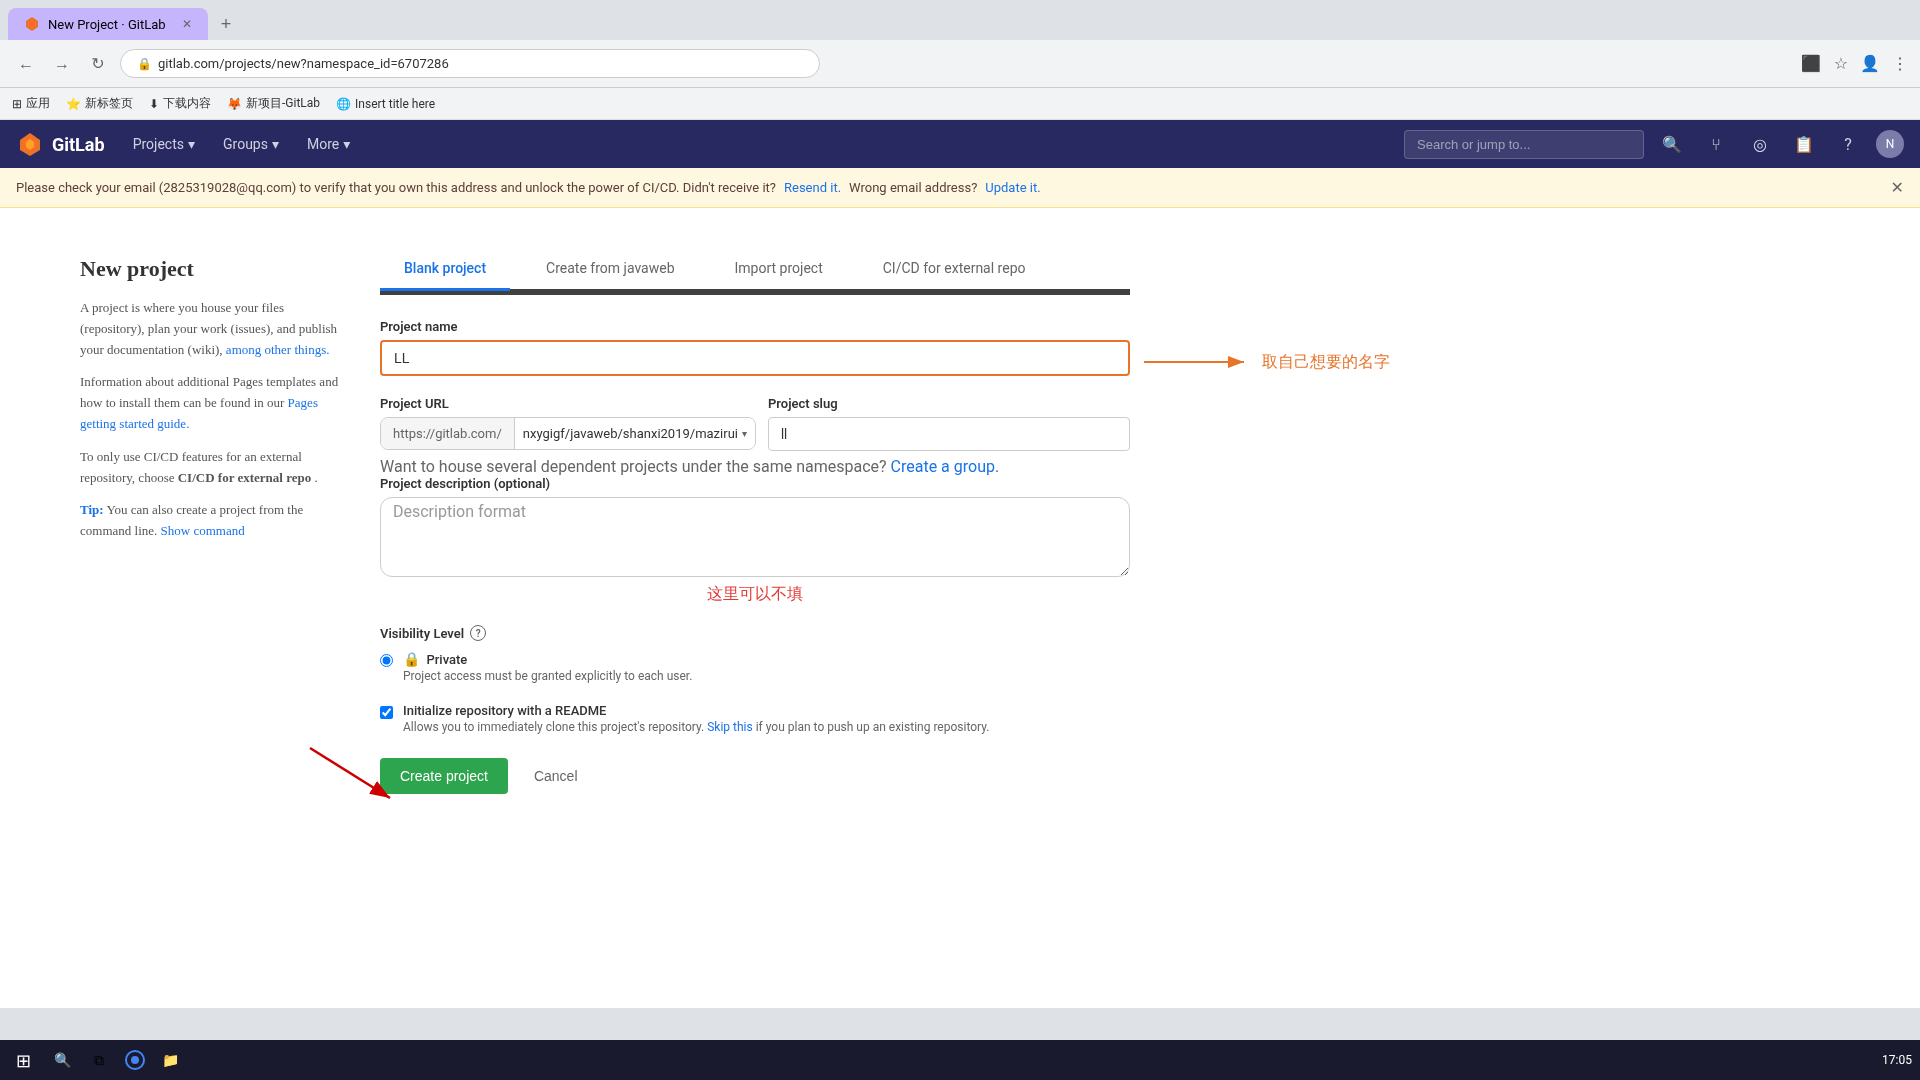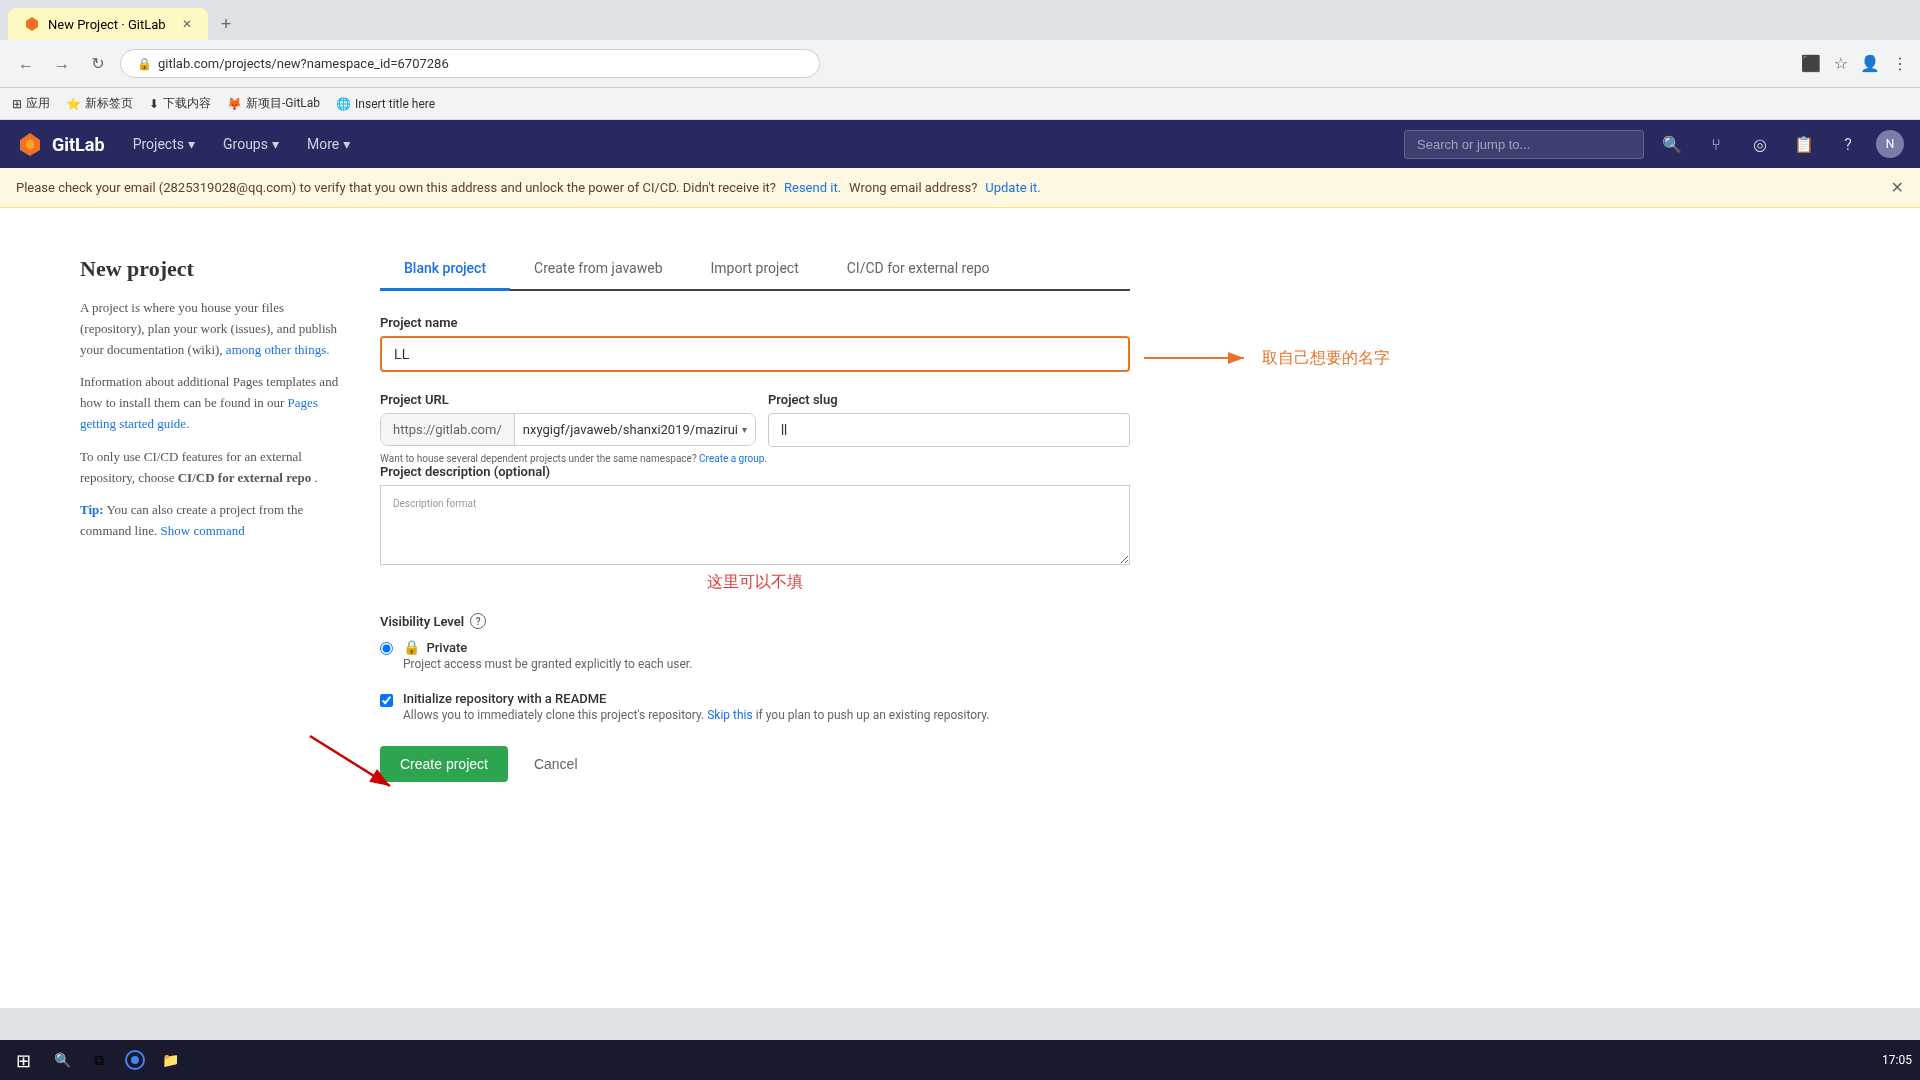--- a/index.html
+++ b/index.html
@@ -1,21 +1,21 @@
 <!DOCTYPE html>
 <html><head>
   <meta charset="utf-8">
   <style>
     * { box-sizing: border-box; margin: 0; padding: 0; }
     body { font-family: -apple-system, BlinkMacSystemFont, 'Segoe UI', Roboto, sans-serif; font-size: 14px; background: #f0f0f0; }
 
     
     .browser-chrome { background: #dee1e6; width: 1920px; min-height: 1080px; }
     .tab-bar { background: #dee1e6; display: flex; align-items: center; padding: 8px 8px 0; gap: 4px; height: 40px; }
-    .tab { background: #fef9c3; border-radius: 8px 8px 0 0; padding: 0 16px; height: 32px; display: flex; align-items: center; gap: 8px; font-size: 13px; min-width: 200px; }
+    .tab { background: #c4b5fd; border-radius: 8px 8px 0 0; padding: 0 16px; height: 32px; display: flex; align-items: center; gap: 8px; font-size: 13px; min-width: 200px; }
     .tab-favicon { width: 16px; height: 16px; }
     .tab-title { flex: 1; overflow: hidden; text-overflow: ellipsis; white-space: nowrap; }
     .tab-close { cursor: pointer; color: #666; font-size: 12px; }
     .tab-new { background: none; border: none; width: 28px; height: 28px; cursor: pointer; font-size: 18px; color: #666; }
 
     .address-bar-row { background: #f1f3f4; display: flex; align-items: center; padding: 6px 12px; gap: 8px; height: 48px; border-bottom: 1px solid #ccc; }
     .nav-btn { background: none; border: none; cursor: pointer; color: #666; font-size: 16px; width: 28px; height: 28px; border-radius: 50%; display: flex; align-items: center; justify-content: center; }
     .address-input { flex: 1; max-width: 700px; background: white; border: 1px solid #ccc; border-radius: 20px; padding: 6px 16px; font-size: 13px; display: flex; align-items: center; gap: 6px; }
     .lock-icon { color: #555; font-size: 12px; }
     .address-text { font-size: 13px; color: #333; }
@@ -50,43 +50,43 @@
     .sidebar { width: 260px; flex-shrink: 0; padding-top: 8px; font-family: Liberation Serif, serif; }
     .sidebar h1 { font-size: 22px; font-weight: 600; color: #333; margin-bottom: 16px; }
     .sidebar p { font-size: 13px; color: #555; line-height: 1.6; margin-bottom: 12px; }
     .sidebar a { color: #1a73e8; text-decoration: none; cursor: pointer; }
     .tip { color: #1a73e8; }
 
     
     .project-form { flex: 1; max-width: 750px; }
 
     
-    .form-tabs { display: flex; border-bottom: 2px solid #404040; margin-bottom: 24px; }
+    .form-tabs { display: flex; border-bottom: 6px solid #404040; margin-bottom: 24px; gap: 12px; }
     .form-tab { padding: 12px 24px; font-size: 14px; cursor: pointer; color: #666; border-bottom: 3px solid transparent; margin-bottom: -2px; }
     .form-tab.active { color: #1a73e8; border-bottom-color: #1a73e8; font-weight: 500; }
 
     
     .form-group { margin-bottom: 20px; }
     .form-label { display: block; font-size: 13px; font-weight: 600; color: #333; margin-bottom: 6px; }
     .form-input { width: 100%; border: 1px solid #ccc; border-radius: 4px; padding: 8px 12px; font-size: 14px; color: #333; }
     .highlighted-input { border: 2px solid #e8742a; border-radius: 4px; }
 
     .project-url-row { display: flex; gap: 12px; align-items: flex-start; }
     .project-url-left { flex: 1; }
     .project-url-right { flex: 1; }
     .url-input-group { display: flex; border: 1px solid #ccc; border-radius: 8px; overflow: hidden; }
     .url-prefix { background: #f5f5f5; padding: 8px 12px; font-size: 13px; color: #666; border-right: 1px solid #ccc; white-space: nowrap; }
     .url-path-select { display: flex; align-items: center; flex: 1; padding: 8px 8px; font-size: 13px; color: #333; background: white; cursor: pointer; gap: 4px; min-width: 0; overflow: hidden; }
     .url-path-text { overflow: hidden; text-overflow: ellipsis; white-space: nowrap; flex: 1; }
     .chevron { color: #666; font-size: 10px; }
 
-    .hint-text { font-size: 10px; color: #666; margin-top: 6px; }
+    .hint-text { font-size: 16px; color: #666; margin-top: 6px; }
     .hint-link { color: #1a73e8; cursor: pointer; }
 
-    .desc-textarea { width: 100%; border: 1px solid #ccc; border-radius: 0; padding: 12px 12px; font-size: 10px; color: #999; min-height: 80px; resize: vertical; font-family: inherit; }
+    .desc-textarea { width: 100%; border: 1px solid #ccc; border-radius: 12px; padding: 4px 12px; font-size: 16px; color: #999; min-height: 80px; resize: vertical; font-family: inherit; }
     .desc-textarea::placeholder { color: #999; }
 
     .chinese-red { color: #e53935; font-size: 16px; display: block; text-align: center; margin-top: 4px; }
 
     
     .visibility-section { margin-bottom: 20px; }
     .visibility-label { font-size: 13px; font-weight: 600; color: #333; margin-bottom: 10px; display: flex; align-items: center; gap: 6px; }
     .help-icon { width: 16px; height: 16px; border-radius: 50%; border: 1px solid #666; display: inline-flex; align-items: center; justify-content: center; font-size: 10px; color: #666; cursor: pointer; }
     .radio-option { display: flex; align-items: flex-start; gap: 10px; margin-bottom: 8px; }
     .radio-option input[type="radio"] { margin-top: 3px; cursor: pointer; }

